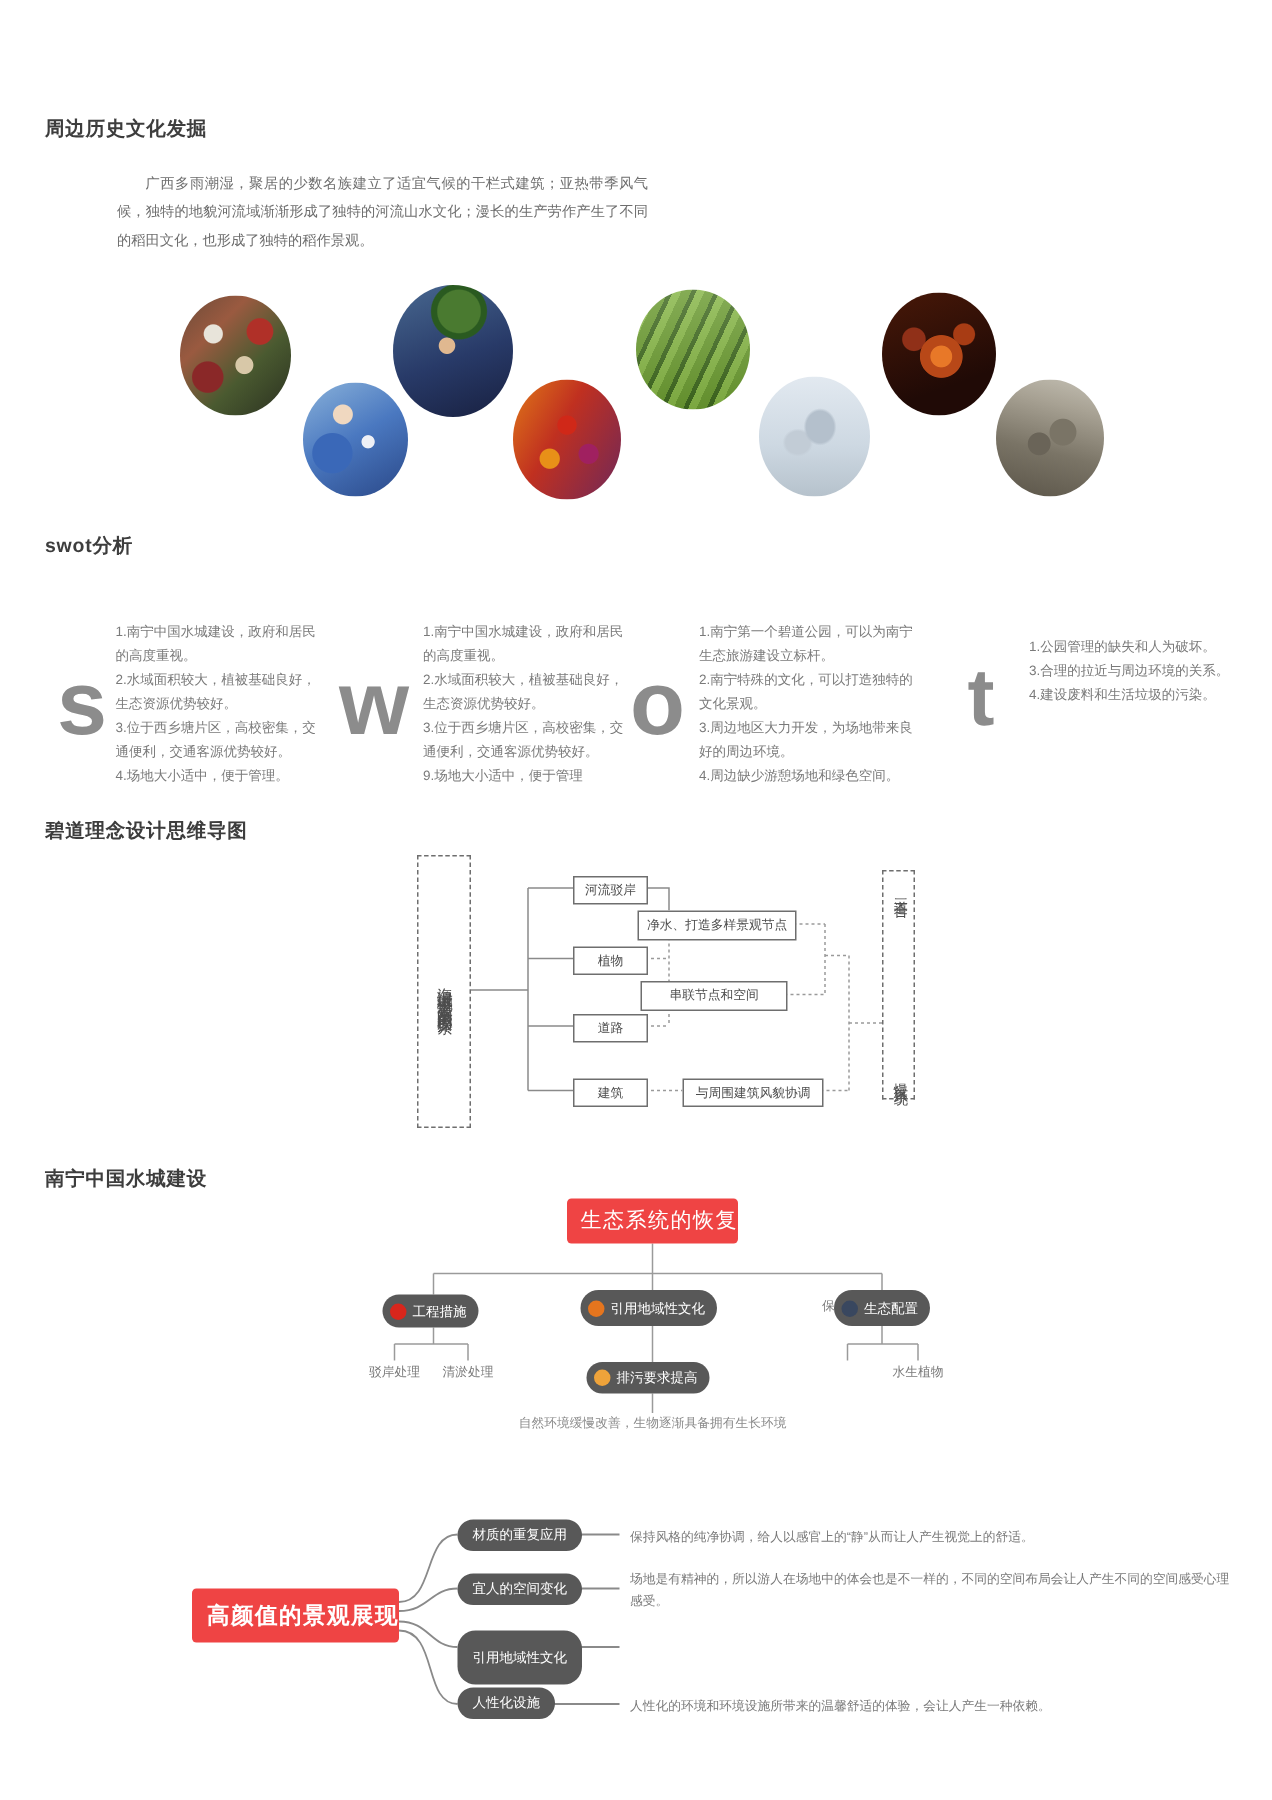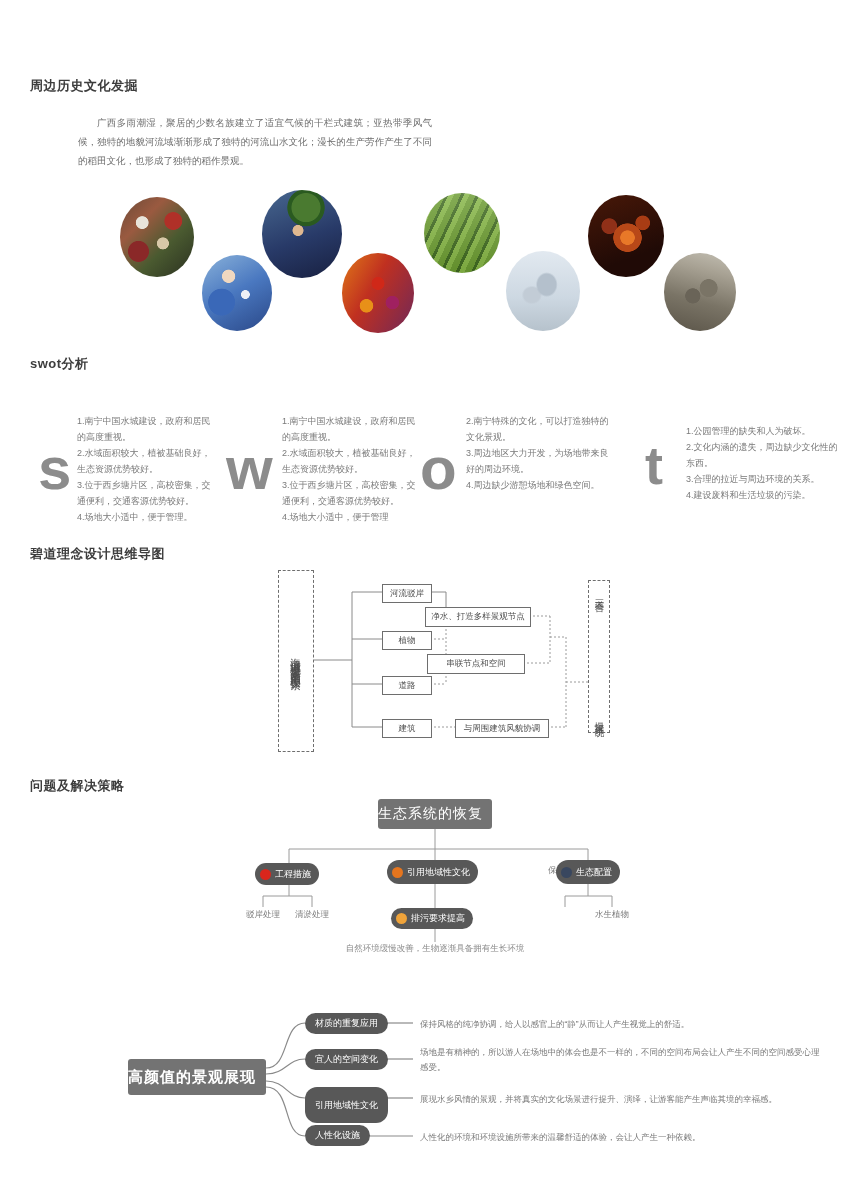--- a/index.html
+++ b/index.html
@@ -49,22 +49,22 @@
   
   .swot-letter{position:absolute;font-size:60px;line-height:60px;font-weight:bold;color:#8c8c8c;}
   .swot-col{position:absolute;font-size:9px;line-height:16px;color:#7a7a7a;}
   .swot-col div{margin:0;}
   
   .mm-box{position:absolute;border:1px solid #6e6e6e;background:#fff;display:flex;
           align-items:center;justify-content:center;font-size:8.5px;color:#4d4d4d;z-index:2;}
   .mm-dashed{border:1px dashed #6e6e6e;}
   .vtext{writing-mode:vertical-rl;letter-spacing:2px;}
   
-  .dark-box{position:absolute;background:#737373;color:#fff;display:flex;align-items:center;
-            justify-content:flex-start;border-radius:3px;z-index:2;}
+  .dark-box{position:absolute;background:#ef4444;color:#fff;display:flex;align-items:center;
+            justify-content:flex-end;border-radius:3px;z-index:2;}
   .pill{position:absolute;background:#585858;color:#fff;border-radius:12px;display:flex;
         align-items:center;font-size:9px;padding:0 8px 0 5px;z-index:2;}
   .pill .dot{width:11px;height:11px;border-radius:50%;margin-right:4px;flex:0 0 auto;}
   .small-label{position:absolute;font-size:8.5px;color:#7a7a7a;transform:translateX(-50%);white-space:nowrap;}
   .foot-note{position:absolute;font-size:8.5px;color:#8a8a8a;transform:translateX(-50%);white-space:nowrap;}
   .desc{position:absolute;font-size:8.5px;line-height:15px;color:#7a7a7a;}
   svg.lines{position:absolute;left:0;top:0;z-index:1;}
 </style>
 </head>
 <body>
@@ -91,34 +91,34 @@
     <div>2.水域面积较大，植被基础良好，生态资源优势较好。</div>
     <div>3.位于西乡塘片区，高校密集，交通便利，交通客源优势较好。</div>
     <div>4.场地大小适中，便于管理。</div>
   </div>
 
   <div class="swot-letter" style="left:226px;top:402px;">w</div>
   <div class="swot-col" style="left:282px;top:376px;width:142px;">
     <div>1.南宁中国水城建设，政府和居民的高度重视。</div>
     <div>2.水域面积较大，植被基础良好，生态资源优势较好。</div>
     <div>3.位于西乡塘片区，高校密集，交通便利，交通客源优势较好。</div>
-    <div>4.场地大小适中，便于管理</div>
+    <div>9.场地大小适中，便于管理</div>
   </div>
 
   <div class="swot-letter" style="left:420px;top:402px;">o</div>
   <div class="swot-col" style="left:466px;top:376px;width:148px;">
+    <div>1.南宁第一个碧道公园，可以为南宁生态旅游建设立标杆。</div>
     <div>2.南宁特殊的文化，可以打造独特的文化景观。</div>
     <div>3.周边地区大力开发，为场地带来良好的周边环境。</div>
     <div>4.周边缺少游憩场地和绿色空间。</div>
   </div>
 
   <div class="swot-letter" style="left:645px;top:398px;font-size:54px;">t</div>
   <div class="swot-col" style="left:686px;top:386px;width:152px;">
     <div>1.公园管理的缺失和人为破坏。</div>
-    <div>2.文化内涵的遗失，周边缺少文化性的东西。</div>
     <div>3.合理的拉近与周边环境的关系。</div>
     <div>4.建设废料和生活垃圾的污染。</div>
   </div>
 
   <div class="sec-title" style="top:508px;">碧道理念设计思维导图</div>
 
   <svg class="lines" width="848" height="1200">
 
     <g stroke="#8a8a8a" stroke-width="1" fill="none">
       <path d="M312,623 L352,623"></path>
@@ -199,21 +199,21 @@
     </div>
   <div class="mm-box" style="left:455px;top:682px;width:92px;height:17px;">
       <span>与周围建筑风貌协调</span>
     </div>
 
   <div class="mm-box mm-dashed" style="left:588px;top:543px;width:22px;height:153px;flex-direction:column;justify-content:space-between;padding:10px 0;box-sizing:border-box;">
     <span class="vtext" style="font-size:9.5px;">三道合一</span>
     <span class="vtext" style="font-size:9.5px;">慢行系统</span>
   </div>
 
-  <div class="sec-title" style="top:740px;">问题及解决策略</div>
+  <div class="sec-title" style="top:740px;">南宁中国水城建设</div>
 
   <div class="dark-box" style="left:378px;top:762px;width:114px;height:30px;font-size:14px;letter-spacing:1px;">
     <span>生态系统的恢复</span>
   </div>
 
   <div class="pill" style="left:255px;top:826px;height:22px;">
     <span class="dot" style="background:#d9261c;"></span>
     <span>工程措施</span>
   </div>
   <div class="pill" style="left:387px;top:823px;height:24px;">
@@ -250,16 +250,15 @@
   </div>
   <div class="pill" style="left:305px;top:1050px;height:36px;padding:0 10px;">
     <span>引用地域性文化</span>
   </div>
   <div class="pill" style="left:305px;top:1088px;height:21px;padding:0 10px;">
     <span>人性化设施</span>
   </div>
 
   <div class="desc" style="left:420px;top:1008px;width:400px;">场地是有精神的，所以游人在场地中的体会也是不一样的，不同的空间布局会让人产生不同的空间感受心理感受。</div>
   <div class="desc" style="left:420px;top:980px;width:410px;">保持风格的纯净协调，给人以感官上的“静”从而让人产生视觉上的舒适。</div>
-  <div class="desc" style="left:420px;top:1055px;width:410px;">展现水乡风情的景观，并将真实的文化场景进行提升、演绎，让游客能产生声临其境的幸福感。</div>
   <div class="desc" style="left:420px;top:1093px;width:410px;">人性化的环境和环境设施所带来的温馨舒适的体验，会让人产生一种依赖。</div>
 
 </div>
 
 </body></html>

